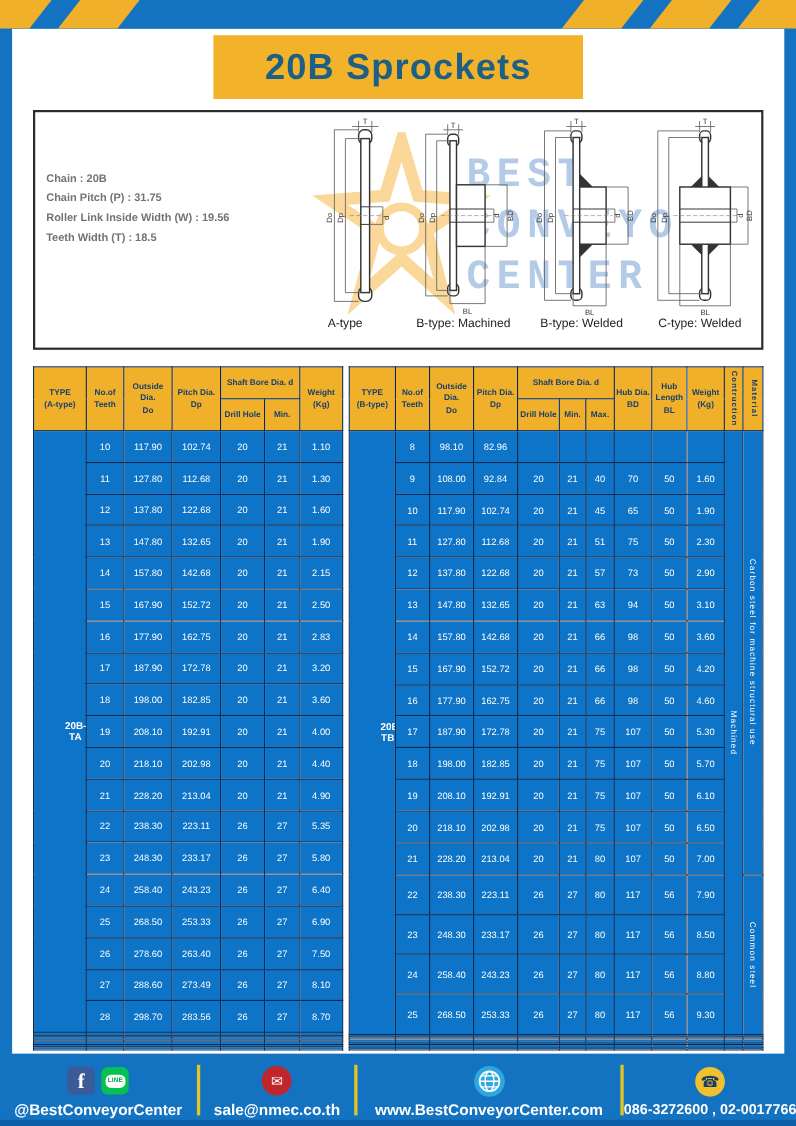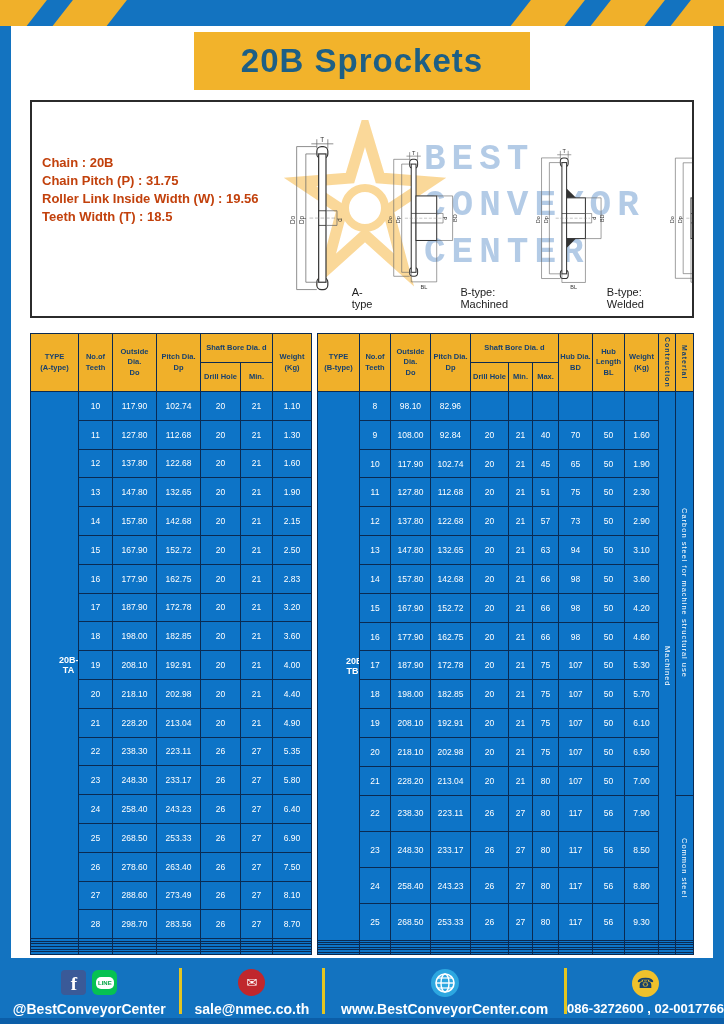--- a/index.html
+++ b/index.html
@@ -21,23 +21,23 @@
   .title-box span{font-size:33px;font-weight:bold;color:#1d5f85;letter-spacing:1px;}
   
   .diagram-box{position:absolute;left:19px;top:74px;width:660px;height:214px;border:2px solid #2b2b2b;background:#fff;overflow:hidden;}
   .wm-orange{position:absolute;left:248px;top:18px;z-index:0;opacity:.45;}
   .wm-text{
     position:absolute;left:392px;top:38px;z-index:0;opacity:.38;
     color:#3a78c0;font-family:"Liberation Mono",monospace;font-weight:bold;
     font-size:36px;line-height:44px;letter-spacing:6px;transform:scaleY(1.05);
   }
   .spec-block{position:absolute;left:10px;top:52px;z-index:2;}
-  .spec-line{font-weight:bold;font-size:13px;color:#c2410c;line-height:18px;}
+  .spec-line{font-weight:bold;font-size:10px;color:#737373;line-height:18px;}
   .drawings{position:absolute;right:2px;top:4px;width:430px;height:204px;display:flex;z-index:1;}
-  .draw{flex:1;display:flex;flex-direction:row;align-items:flex-end;}
+  .draw{flex:1;display:flex;flex-direction:column;align-items:center;}
   .draw svg{width:100px;height:182px;}
   .draw-caption{font-size:11px;color:#222;margin-top:0;}
   .spr{fill:#fff;stroke:#333;stroke-width:1.3;}
   .dim{stroke:#666;stroke-width:.8;}
   .bore{stroke:#333;stroke-width:.9;}
   .cl{stroke:#888;stroke-width:.6;stroke-dasharray:4,2;}
   .dimtxt{font-size:7px;fill:#333;font-family:"Liberation Sans",sans-serif;}
   .weld{fill:#333;stroke:none;}
   
   .tables{position:absolute;left:19px;top:307px;width:664px;height:622px;display:flex;justify-content:space-between;}

